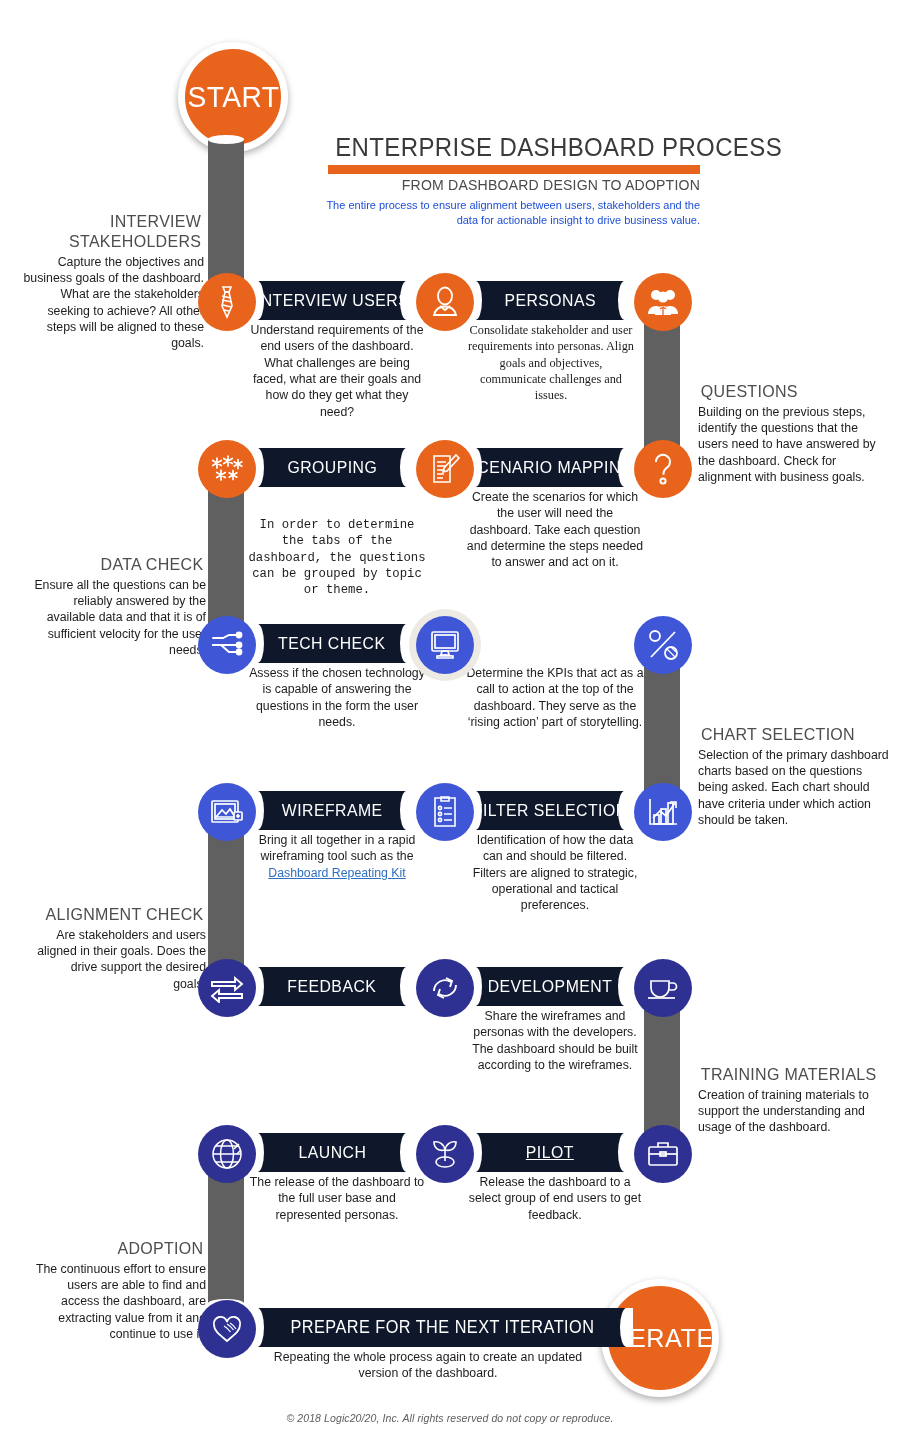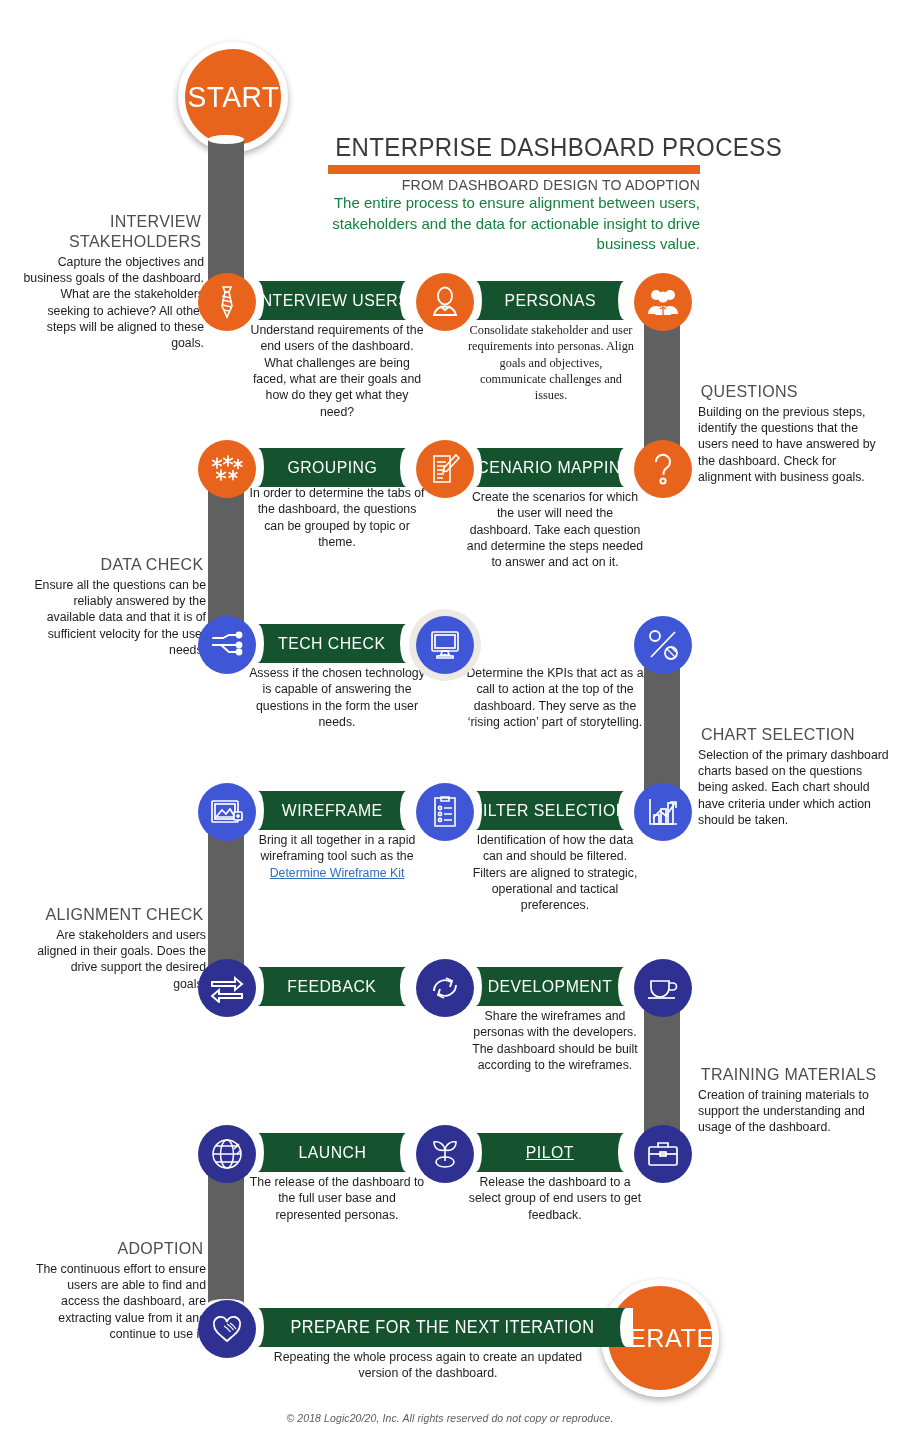--- a/index.html
+++ b/index.html
@@ -16,21 +16,21 @@
     font-size:25px;letter-spacing:.4px;color:#3a3a3a;
     font-weight:400;line-height:1.05;white-space:nowrap;
     font-stretch:condensed;transform:scaleX(.96);transform-origin:right center;
   }
   .hdr-rule{height:9px;background:#e8641c;margin:5px 0 3px 8px;}
   .hdr-sub{
     font-size:14.5px;color:#4a4a4a;letter-spacing:.2px;white-space:nowrap;
     transform:scaleX(.97);transform-origin:right center;
   }
   .hdr-desc{
-    font-size:15px;color:#15803d;line-height:1.35;
+    margin-top:5px;font-size:11px;color:#1d4ed8;line-height:1.35;
   }
 
   
   .endcap{
     position:absolute;border-radius:50%;background:#e8641c;
     border:7px solid #ffffff;
     box-shadow:0 3px 7px rgba(0,0,0,.32);
     display:flex;align-items:center;justify-content:center;
     color:#fff;
   }
@@ -57,21 +57,21 @@
     z-index:4;
   }
   .circ.orange{background:#e8641c;}
   .circ.blue{background:#3f57d6;}
   .circ.navy{background:#2e3192;}
   .circ.haloed{box-shadow:0 0 0 7px #eceae3;}
   .circ svg{display:block;}
 
   
   .ribbon{
-    position:absolute;height:39px;background:#14532d;z-index:2;
+    position:absolute;height:39px;background:#0f172a;z-index:2;
     display:flex;align-items:center;justify-content:center;
     color:#ffffff;
   }
   .ribbon::before,.ribbon::after{
     content:"";position:absolute;top:0;width:13px;height:39px;
     background:#ffffff;
   }
   .ribbon::before{left:-1px;border-radius:0 50% 50% 0/0 50% 50% 0;}
   .ribbon::after{right:-1px;border-radius:50% 0 0 50%/50% 0 0 50%;}
   .ribbon .lbl{
@@ -187,21 +187,21 @@
           </g>
       <g transform="translate(24,20)">
             <path d="M0-4.5V4.5M-3.9-2.2L3.9 2.2M-3.9 2.2L3.9-2.2"></path>
           </g>
         </g>
       </svg>
   </div>
   <div class="ribbon" style="left:252px;top:448px;width:160px;">
     <span class="lbl">GROUPING</span>
   </div>
-  <div class="stepdesc" style="left:248px;top:485px;width:178px;">In order to determine the tabs of the dashboard, the questions can be grouped by topic or theme.</div>
+  <div class="stepdesc" style="left:248px;top:517px;width:178px;font-family:Liberation Mono, monospace;">In order to determine the tabs of the dashboard, the questions can be grouped by topic or theme.</div>
 
   <div class="circ orange" style="left:416px;top:440px;width:58px;height:58px;">
     <svg width="32" height="34" viewBox="0 0 32 34">
         <g fill="none" stroke="#fff" stroke-width="1.6">
       <path d="M5 4h16v26H5z"></path>
           <path d="M8 10h9M8 14h9M8 18h8M8 22h7M8 26h6"></path>
       <path d="M27 3l3 3-12 13-4 1 1-4z"></path>
         </g>
       </svg>
   </div>
@@ -270,21 +270,21 @@
       <path d="M7 20l6-7 4 4 4-5 5 8z"></path>
           <rect x="25" y="15" width="8" height="8" rx="1" fill="#3f57d6"></rect>
       <path d="M29 17v4M27 19h4"></path>
         </g>
       </svg>
   </div>
   <div class="ribbon" style="left:252px;top:791px;width:160px;">
     <span class="lbl">WIREFRAME</span>
   </div>
   <div class="stepdesc" style="left:248px;top:832px;width:178px;">
-    <span>Bring it all together in a rapid wireframing tool such as the </span><a href="#">Determine Wireframe Kit</a>
+    <span>Bring it all together in a rapid wireframing tool such as the </span><a href="#">Dashboard Repeating Kit</a>
   </div>
 
   <div class="circ blue" style="left:416px;top:783px;width:58px;height:58px;">
     <svg width="30" height="34" viewBox="0 0 30 34">
         <g fill="none" stroke="#fff" stroke-width="1.6">
       <path d="M5 3h20v28H5z"></path>
           <path d="M11 2h8v4h-8z"></path>
       <circle cx="10" cy="13" r="1.6"></circle>
           <circle cx="10" cy="19" r="1.6"></circle>
           <circle cx="10" cy="25" r="1.6"></circle>

